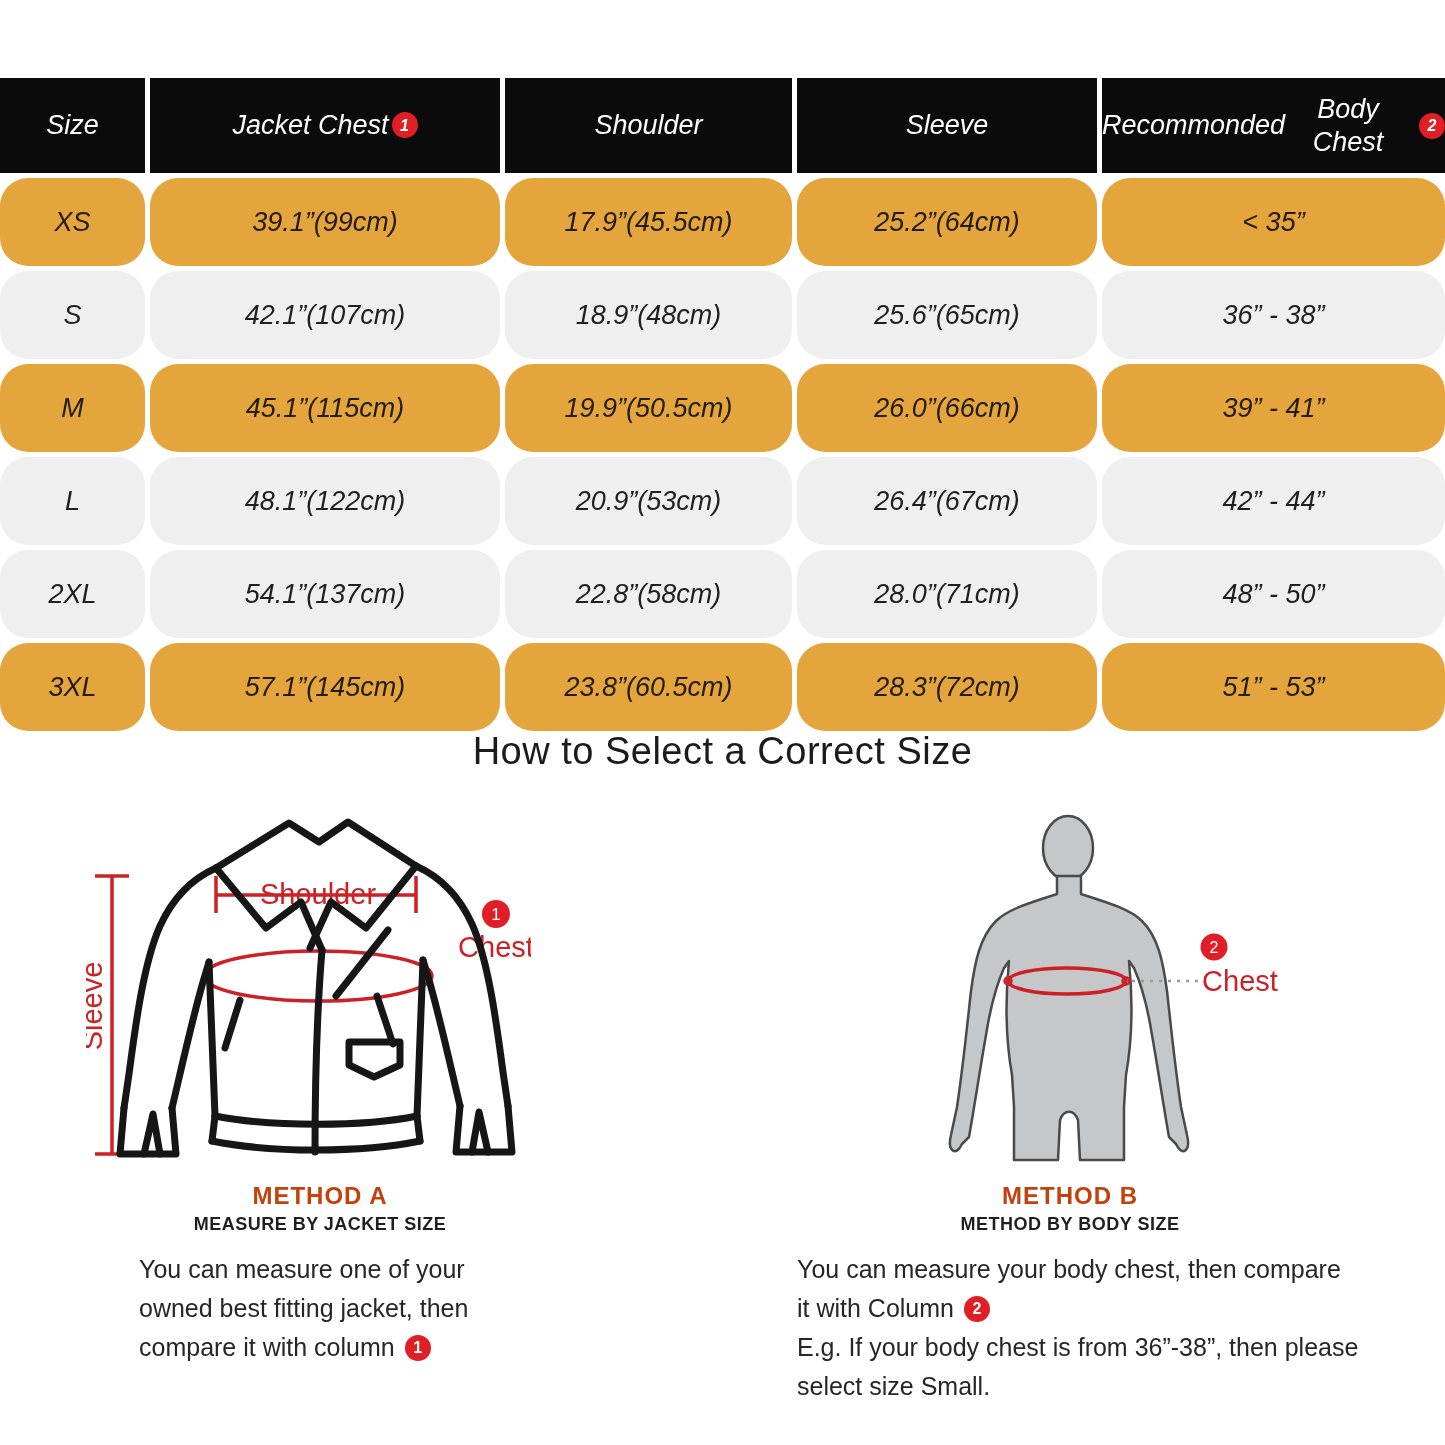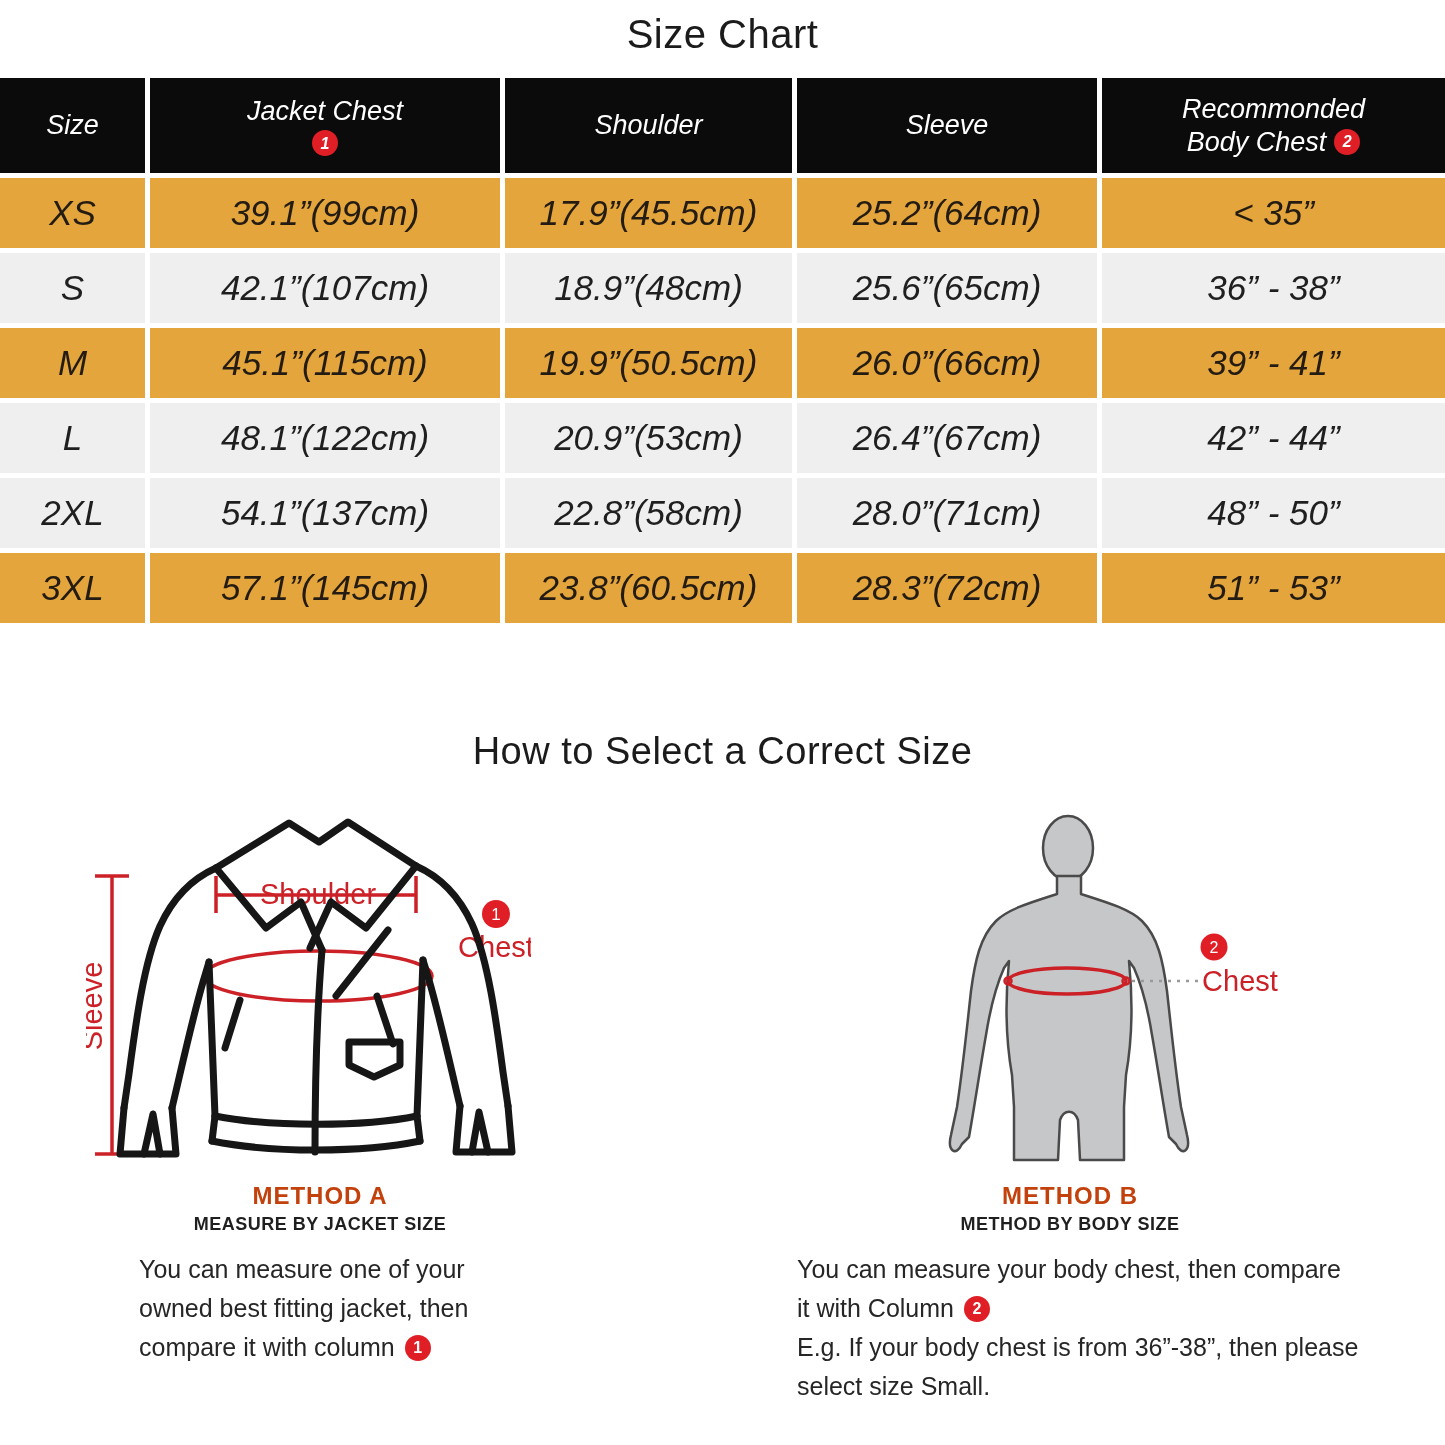--- a/index.html
+++ b/index.html
@@ -29,25 +29,25 @@
   }
   .thead .cell{
     background:#0b0b0b;color:#ffffff;height:95px;
     font-size:27px;font-weight:500;
   }
   .cell{
     display:flex;align-items:center;justify-content:center;
     text-align:center;line-height:1.2;
   }
   .trow .cell{
-    height:70px;font-size:35px;font-weight:500;color:#241c12;
+    height:88px;font-size:27px;font-weight:500;color:#241c12;border-radius:28px;
   }
   .trow.odd .cell{background:#e3a53c;}
   .trow.even .cell{background:#efefef;color:#1f1f1f;}
-  .hstack{display:flex;flex-direction:column;align-items:center;justify-content:center;gap:3px;}
+  .hstack{display:flex;flex-direction:row;align-items:center;justify-content:center;gap:3px;}
   .hline{display:flex;align-items:center;gap:8px;}
   .badge{
     display:inline-flex;align-items:center;justify-content:center;
     width:26px;height:26px;border-radius:50%;
     background:#e01e25;color:#ffffff;font-size:16px;font-weight:600;
     flex:0 0 auto;
   }
   
   .section-title{
     position:absolute;top:730px;left:0;width:100%;
@@ -66,21 +66,20 @@
   .desc-b{left:762px;top:1250px;width:660px;}
   .desc-line{display:block;margin-left:35px;}
   .desc-inline{display:flex;align-items:center;gap:10px;}
   svg text{font-family:"Liberation Sans", sans-serif;}
 </style>
 </head>
 <body>
 
 <div class="page">
 
-  <h1 class="main-title">Size Chart</h1>
 
   <div class="size-table">
     <div class="thead">
       <div class="cell">
         <span>Size</span>
       </div>
       <div class="cell">
         <div class="hstack">
           <span>Jacket Chest</span>
           <span class="badge">1</span>

